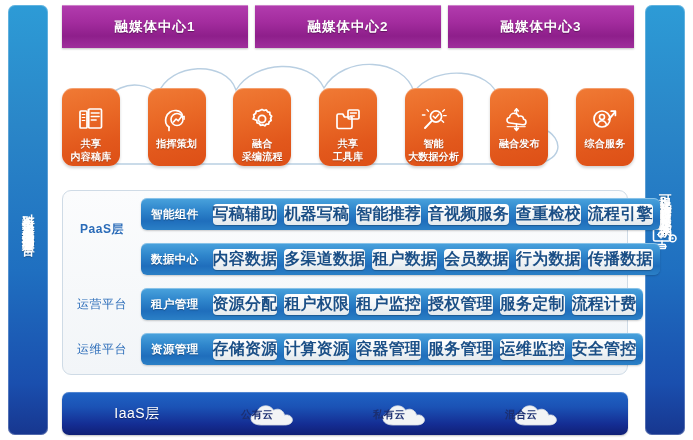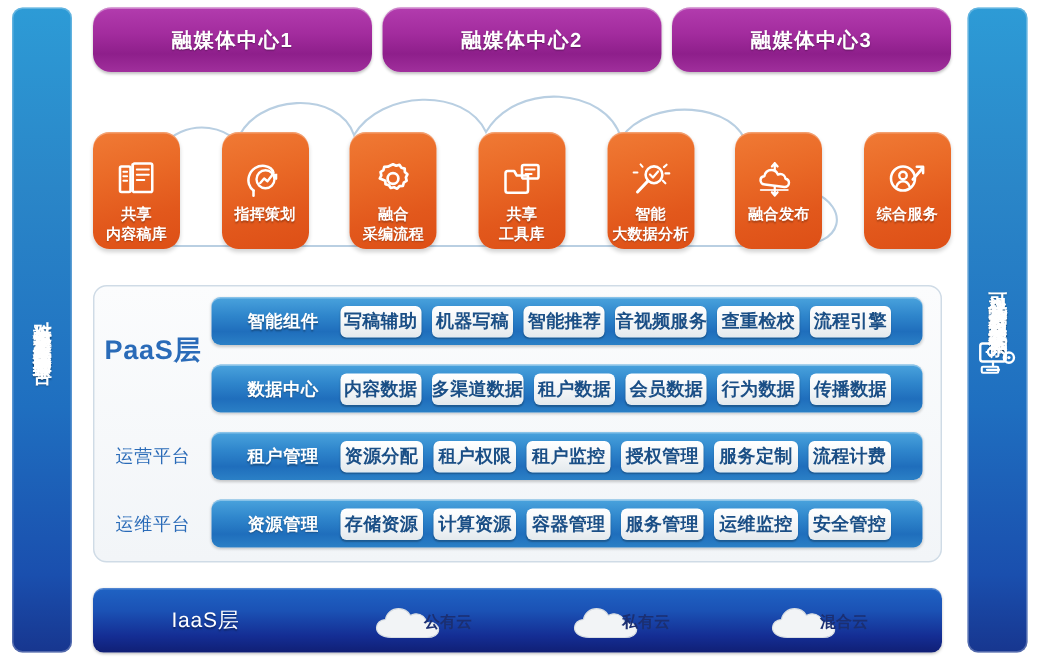--- a/index.html
+++ b/index.html
@@ -46,21 +46,21 @@
   
   .purple-row {
     position: absolute;
     left: 62px; top: 5px;
     width: 572px; height: 43px;
     display: flex;
     justify-content: space-between;
   }
   .purple-box {
     width: 186px; height: 43px;
-    border-radius: 12px;
+    border-radius: 0;
     background: linear-gradient(180deg, #b23cae 0%, #a32c9e 40%, #8e1f8b 72%, #a02f9c 100%);
     box-shadow: inset 0 1px 0 rgba(255,255,255,0.35), 0 1px 2px rgba(0,0,0,0.25);
     display: flex; align-items: center; justify-content: center;
     color: #ffffff;
     font-size: 13.5px;
     font-weight: bold;
     letter-spacing: 1px;
     text-shadow: 0 1px 1px rgba(0,0,0,0.35);
   }
 
@@ -143,55 +143,55 @@
   .prow-label.blank { color: transparent; }
   .prow-bar {
     flex: 1 1 auto;
     margin-right: 12px;
     height: 32px;
     border-radius: 6px;
     background: linear-gradient(180deg, #4aa3dd 0%, #2f86cc 38%, #1f6ebc 72%, #2b80c6 100%);
     box-shadow: inset 0 1px 0 rgba(255,255,255,0.35), 0 1px 2px rgba(0,0,0,0.2);
     display: flex;
     align-items: center;
-    padding: 0 21px;
+    padding: 0 7px;
     box-sizing: border-box;
     gap: 7px;
   }
   .bar-head {
     color: #ffffff;
     font-size: 11.5px;
     font-weight: bold;
     letter-spacing: 0.4px;
     padding: 0 7px 0 3px;
     white-space: nowrap;
     text-shadow: 0 1px 1px rgba(0,0,0,0.3);
   }
   .chip {
     flex: 1 1 0;
     height: 21px;
     border-radius: 4px;
     background: linear-gradient(180deg, #ffffff 0%, #f6f8f9 45%, #e3e9ed 100%);
     box-shadow: 0 1px 1px rgba(0,0,0,0.25);
     color: #1b4f86;
-    font-size: 12px;
+    font-size: 16px;
     font-weight: bold;
     display: flex; align-items: center; justify-content: center;
     white-space: nowrap;
     letter-spacing: 0.2px;
   }
 
   
   .paas-side-label {
     position: absolute;
     left: 0; top: 30px;
     width: 78px;
     text-align: center;
     color: #2a6bb8;
-    font-size: 18px;
+    font-size: 12px;
     font-weight: bold;
     letter-spacing: 0.5px;
   }
 
   
   .iaas {
     position: absolute;
     left: 62px; top: 392px;
     width: 566px; height: 43px;
     border-radius: 7px;
@@ -217,21 +217,21 @@
     padding-right: 20px;
   }
   .cloud-chip {
     position: relative;
     width: 74px; height: 26px;
   }
   .cloud-chip svg { position: absolute; left: 0; top: 0; }
   .cloud-chip span {
     position: absolute;
     left: 0; right: 0; top: 7px;
-    text-align: right;
+    text-align: left;
     color: #1b2f72;
     font-size: 10.5px;
     font-weight: bold;
     letter-spacing: 0.3px;
   }
 </style>
 </head>
 <body>
 
 <div id="root">

